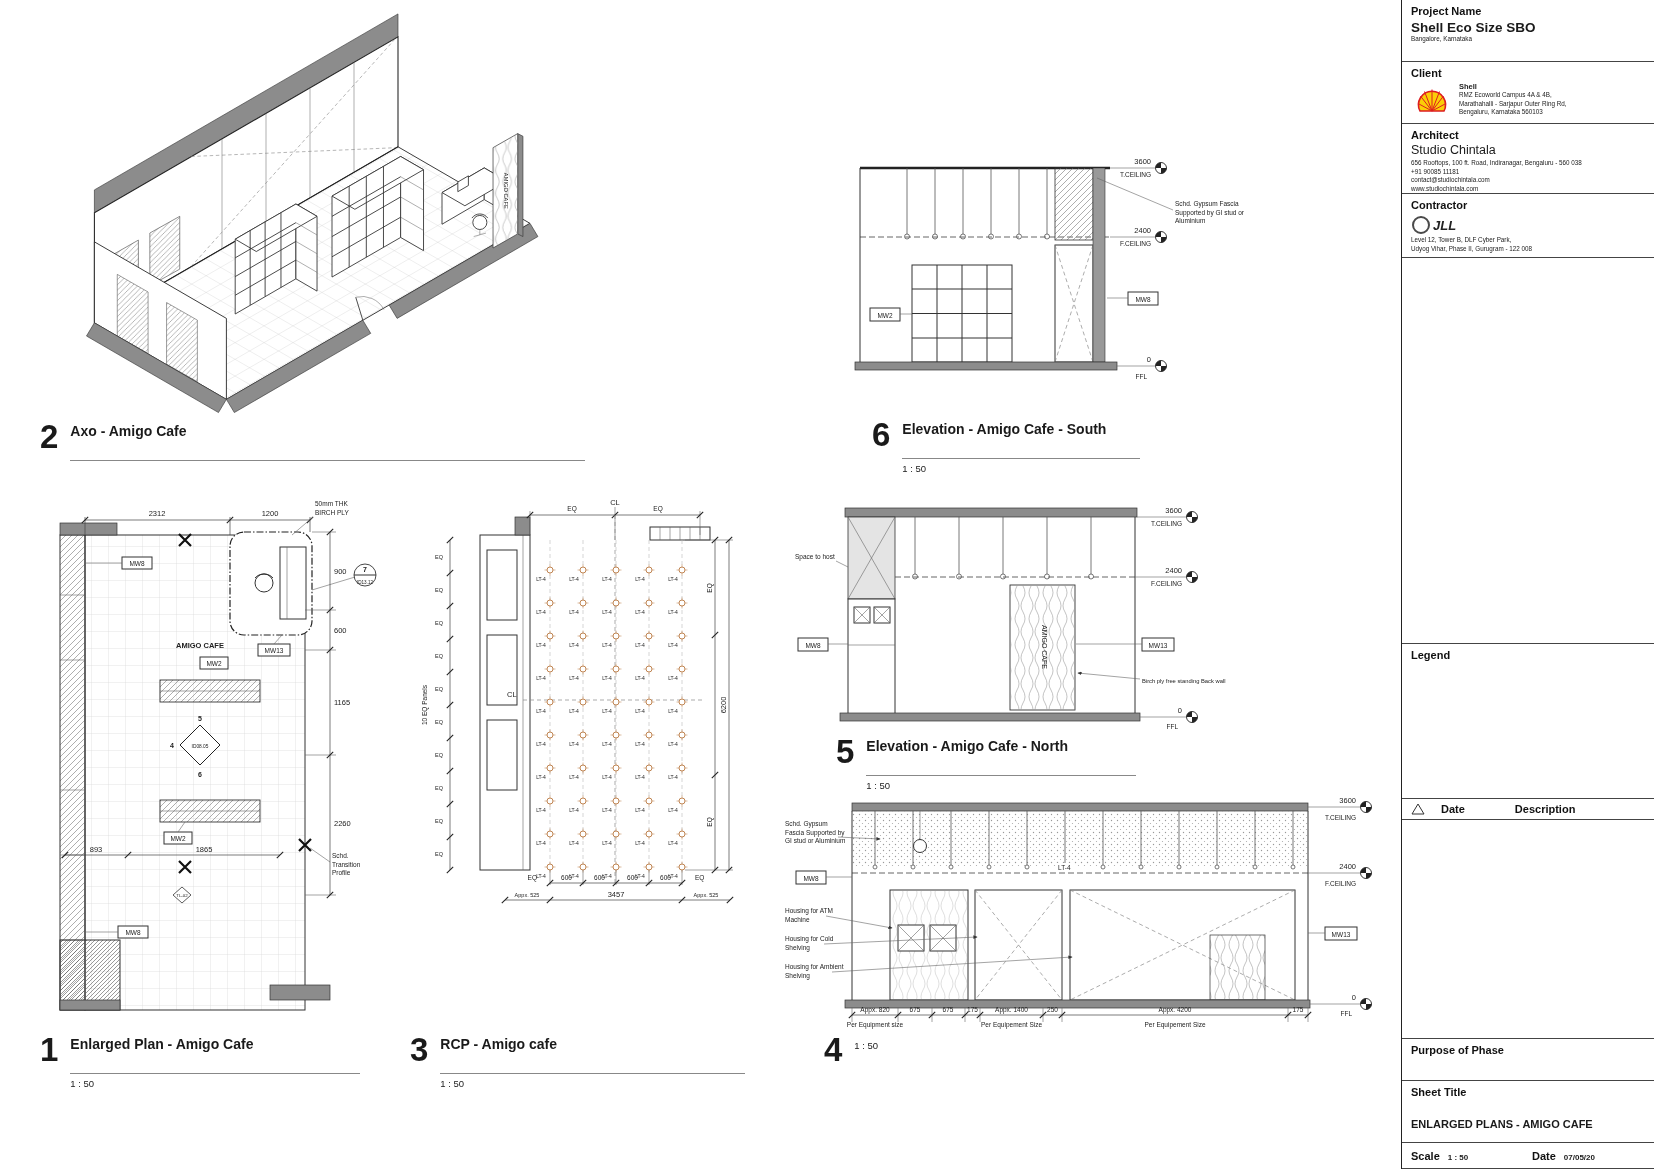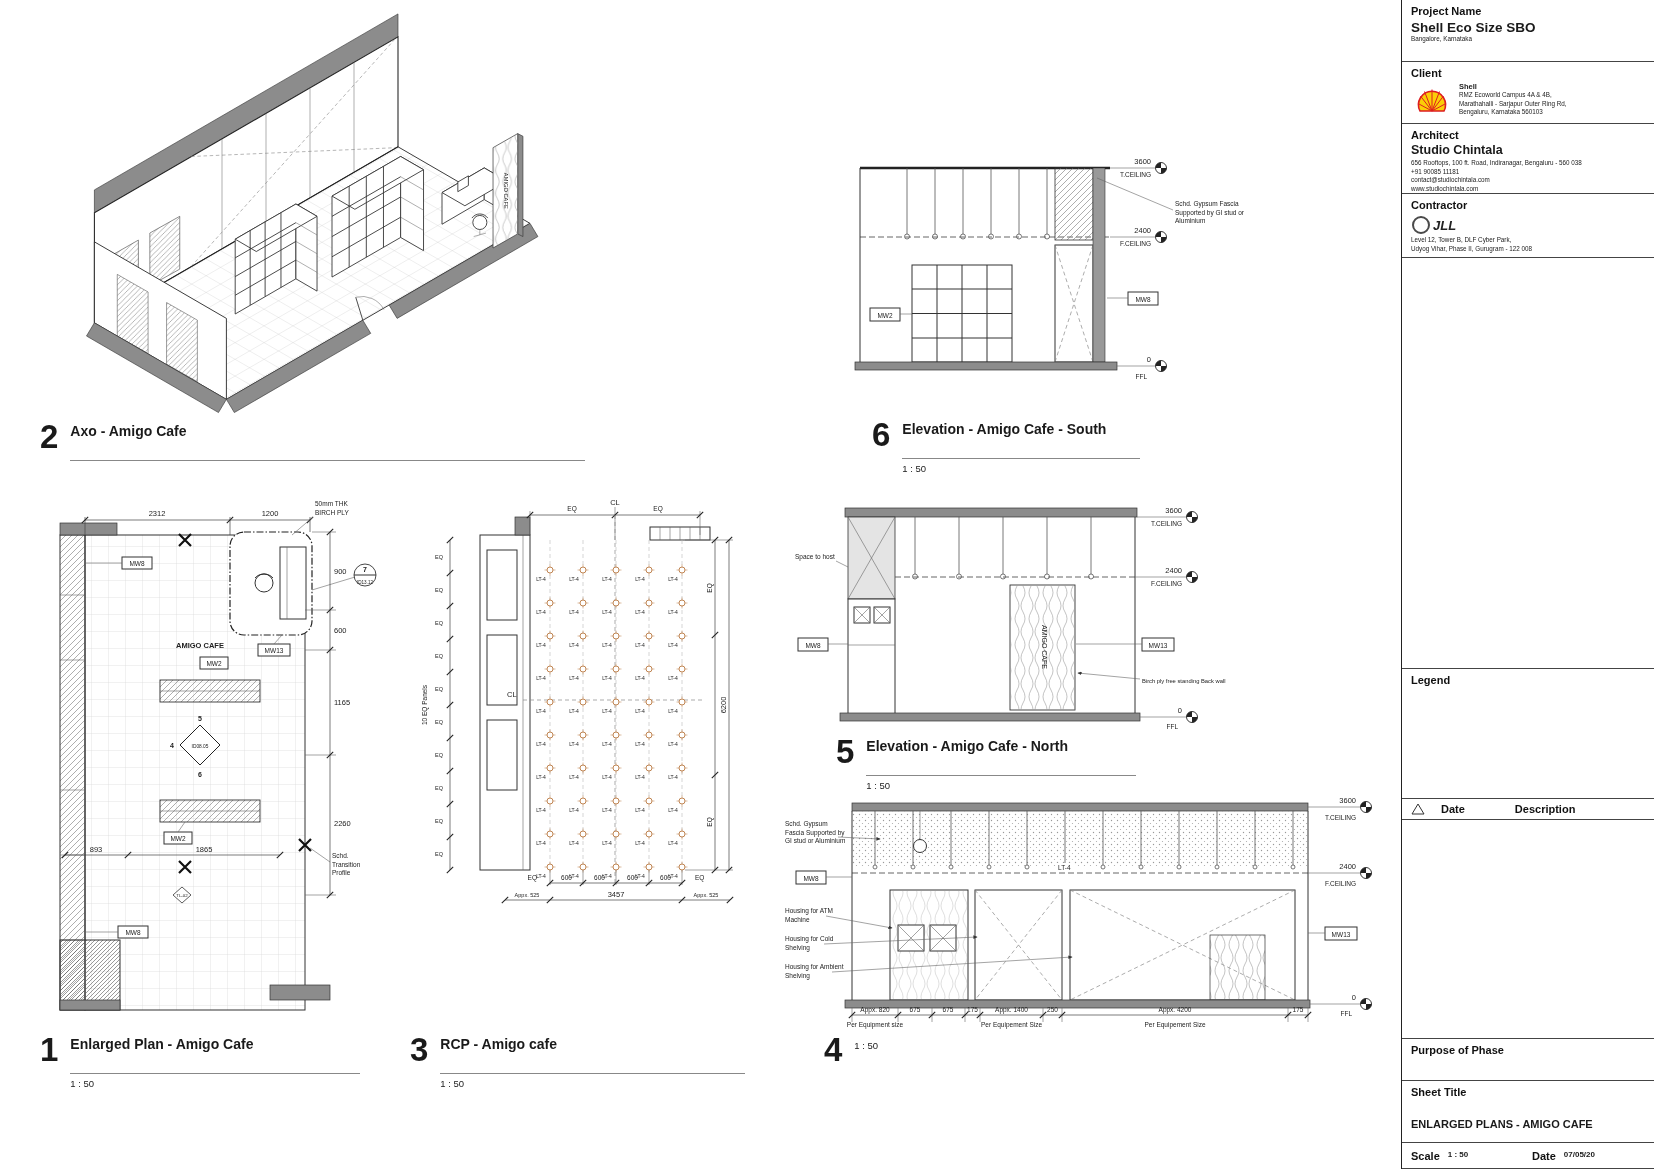--- a/index.html
+++ b/index.html
@@ -26,33 +26,33 @@
       display:flex;flex-direction:column;background:#fff}
   .tb section{border-bottom:1px solid #444;padding:5px 9px;box-sizing:border-box}
   .lbl{font-size:11px;font-weight:bold;color:#111}
   .tiny{font-size:6.3px;line-height:1.35;color:#222}
   .s-project{height:62px}
   .pname{font-size:13.5px;font-weight:bold;margin-top:3px}
   .s-client{height:62px}
   .crow{display:flex;gap:6px;margin-top:3px;align-items:flex-start}
   .cname{font-size:7.5px;font-weight:bold}
   .s-architect{height:70px}
-  .aname{font-size:12.5px;font-weight:bold;margin:2px 0}
+  .aname{font-size:12.5px;font-weight:normal;margin:2px 0}
   .s-contractor{height:64px}
   .s-spacer{flex:1;border-bottom:none !important}
-  .s-legend{height:131px;border-top:1px solid #444}
+  .s-legend{height:156px;border-top:1px solid #444}
   .s-rev{height:240px;padding:0 !important}
   .rev-head{display:flex;align-items:center;gap:10px;padding:4px 9px;border-bottom:1px solid #444}
   .rev-date{margin-left:6px}
   .rev-desc{margin-left:40px}
   .s-purpose{height:42px}
   .s-stitle{height:62px}
   .stitle{font-size:11px;font-weight:bold;margin-top:20px;line-height:1.25}
   .s-scale{height:26px;display:flex;align-items:center;gap:8px}
-  .s-scale .half{flex:1;display:flex;gap:8px;align-items:flex-start}
+  .s-scale .half{flex:1;display:flex;gap:8px;align-items:flex-end}
   .sval{font-size:8px;font-weight:bold}
   .s-num{height:66px;border-bottom:none !important}
   .snum{font-size:24px;font-weight:bold;margin-top:6px;letter-spacing:.5px}
 </style>
 </head>
 <body>
 
 <div class="sheet">
 
 <svg width="0" height="0" style="position:absolute" aria-hidden="true">

